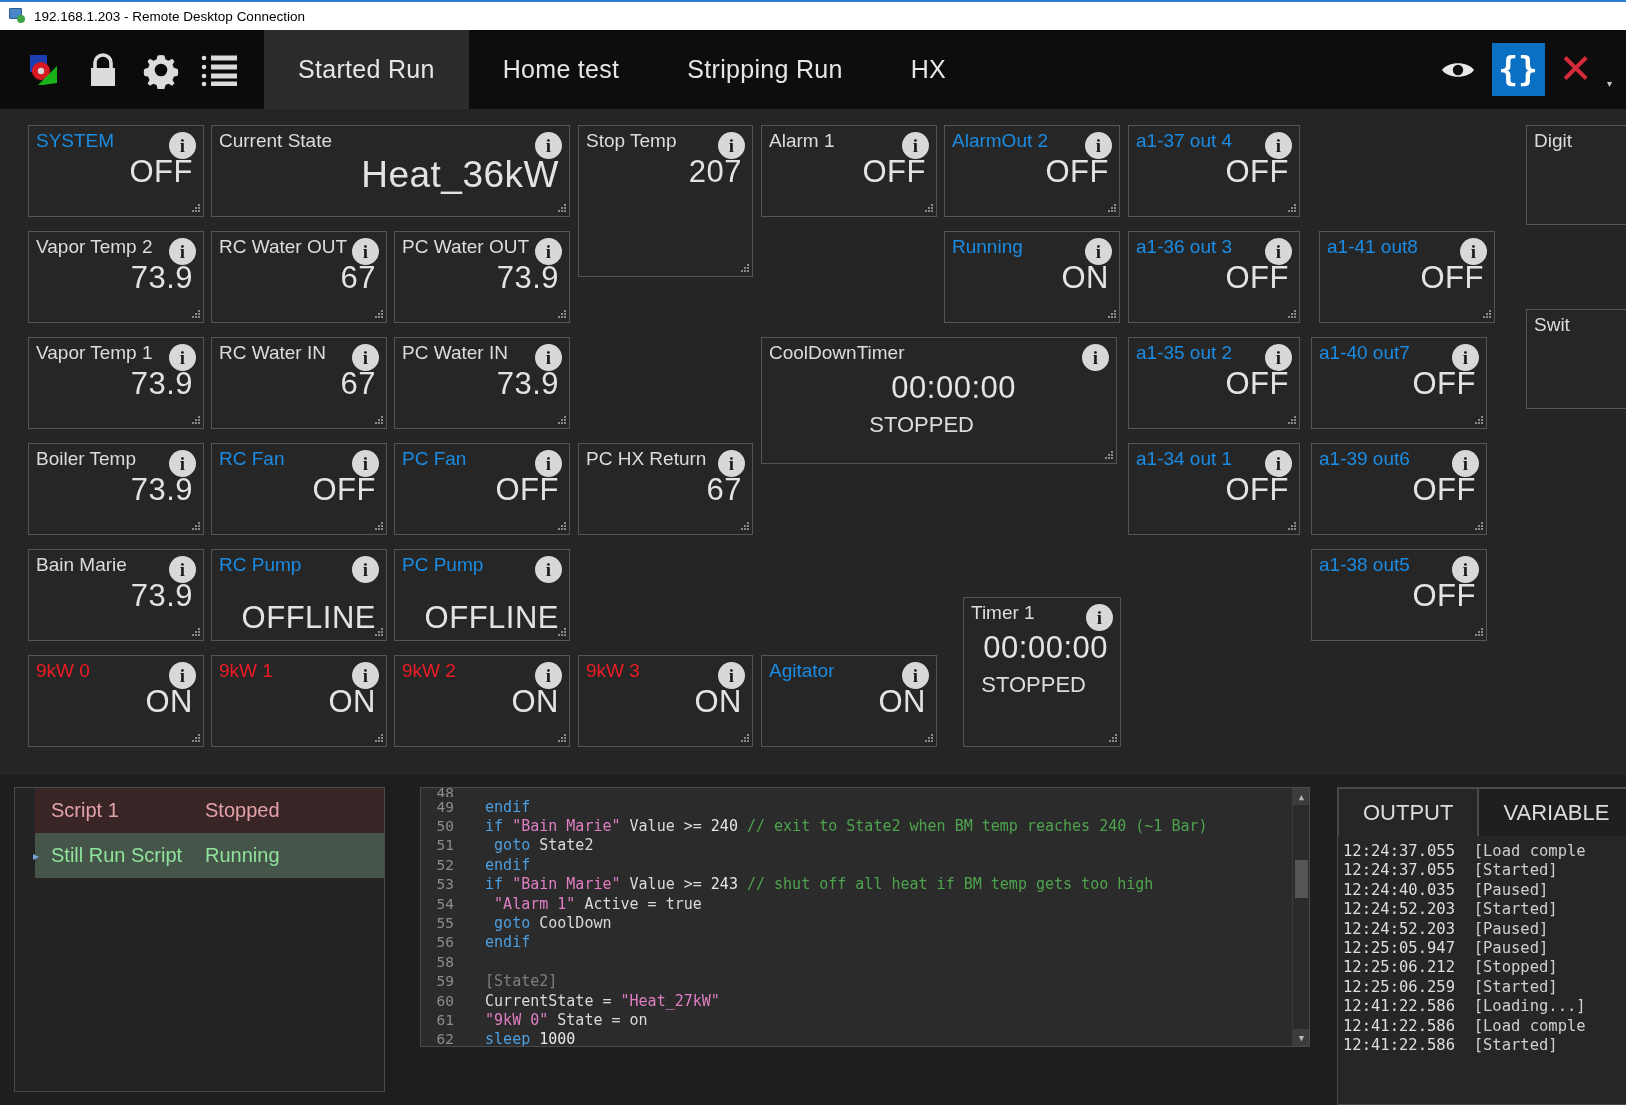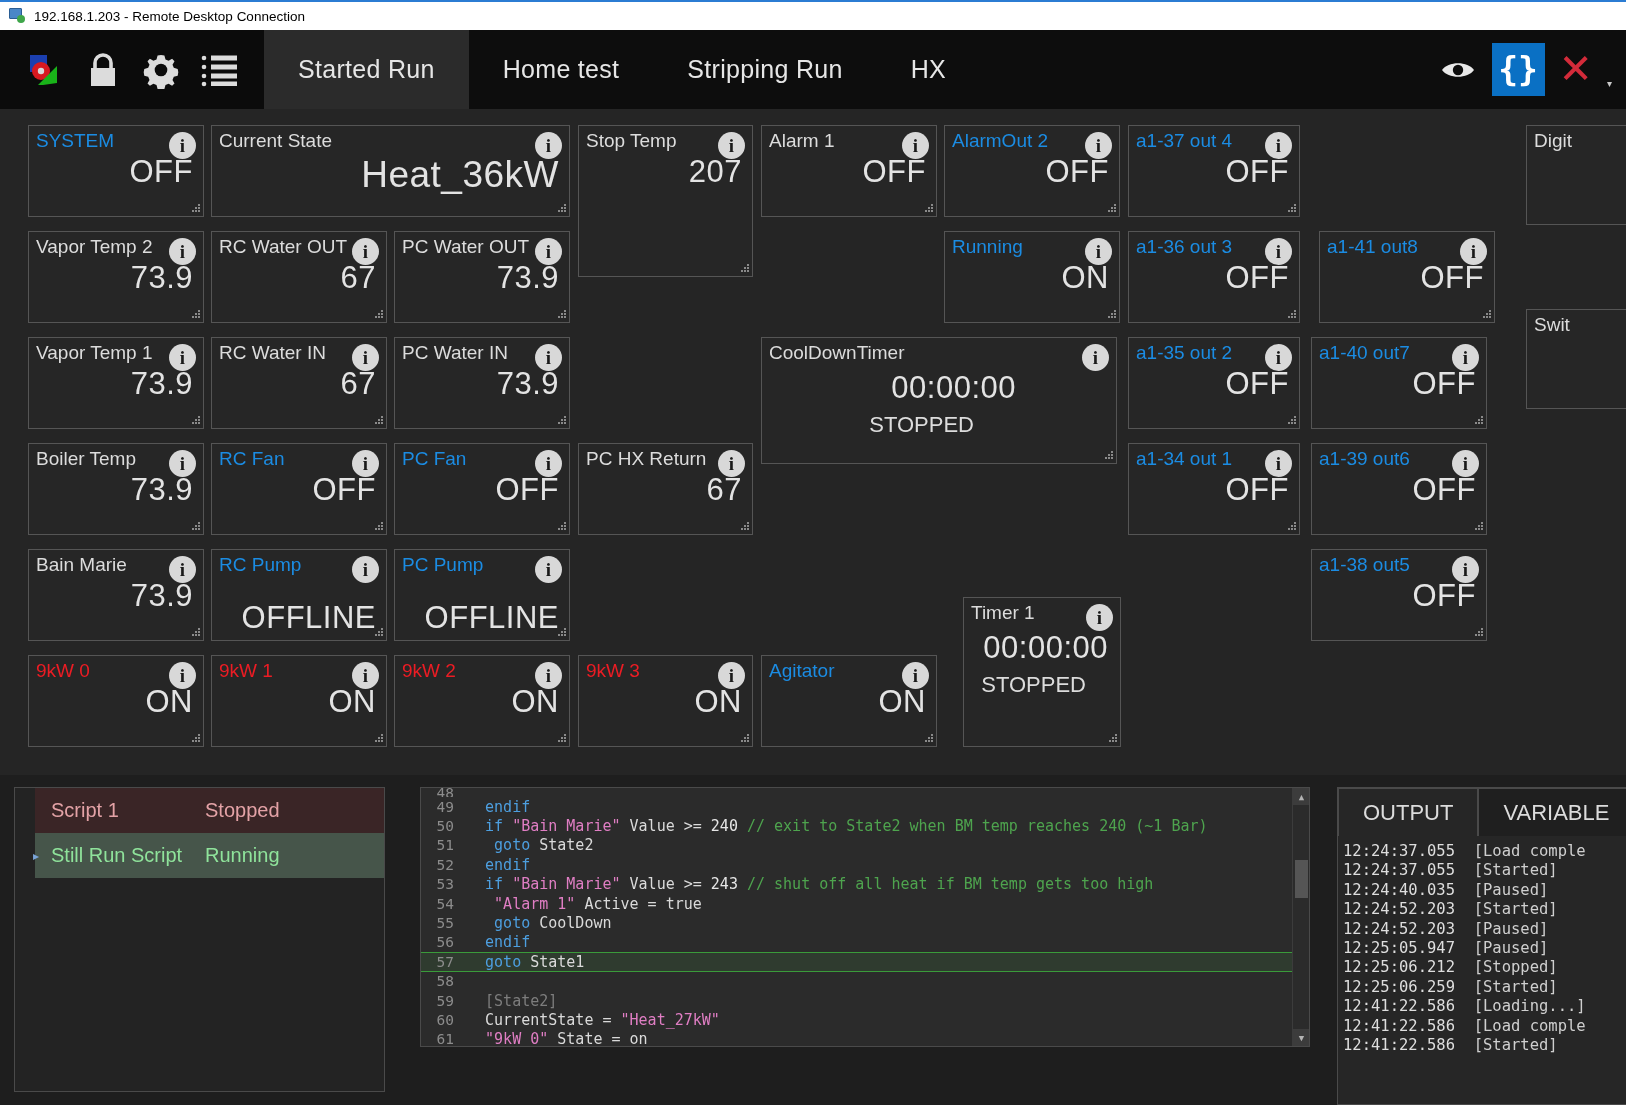--- a/index.html
+++ b/index.html
@@ -749,21 +749,20 @@
     <div id="code-body">
         <div class="code-line" style="height: 9px; overflow: hidden;"><span class="gutter-num">48</span><span class="code-text"></span></div>
         <div class="code-line"><span class="gutter-num">49</span><span class="code-text"><span class="k-pln">  </span><span class="k-kw">endif</span></span></div>
         <div class="code-line"><span class="gutter-num">50</span><span class="code-text"><span class="k-pln">  </span><span class="k-kw">if </span><span class="k-str">"Bain Marie"</span><span class="k-pln"> Value &gt;= </span><span class="k-num">240</span><span class="k-com"> // exit to State2 when BM temp reaches 240 (~1 Bar)</span></span></div>
         <div class="code-line"><span class="gutter-num">51</span><span class="code-text"><span class="k-pln">   </span><span class="k-kw">goto </span><span class="k-pln">State2</span></span></div>
         <div class="code-line"><span class="gutter-num">52</span><span class="code-text"><span class="k-pln">  </span><span class="k-kw">endif</span></span></div>
         <div class="code-line"><span class="gutter-num">53</span><span class="code-text"><span class="k-pln">  </span><span class="k-kw">if </span><span class="k-str">"Bain Marie"</span><span class="k-pln"> Value &gt;= </span><span class="k-num">243</span><span class="k-com"> // shut off all heat if BM temp gets too high</span></span></div>
         <div class="code-line"><span class="gutter-num">54</span><span class="code-text"><span class="k-pln">   </span><span class="k-str">"Alarm 1"</span><span class="k-pln"> Active = true</span></span></div>
         <div class="code-line"><span class="gutter-num">55</span><span class="code-text"><span class="k-pln">   </span><span class="k-kw">goto </span><span class="k-pln">CoolDown</span></span></div>
         <div class="code-line"><span class="gutter-num">56</span><span class="code-text"><span class="k-pln">  </span><span class="k-kw">endif</span></span></div>
-        <div class="code-line hl"><span class="gutter-num">57</span><span class="code-text"><span class="k-pln">  </span><span class="k-kw">goto </span><span class="k-pln">State1</span></span></div>
         <div class="code-line"><span class="gutter-num">58</span><span class="code-text"></span></div>
         <div class="code-line"><span class="gutter-num">59</span><span class="code-text"><span class="k-pln">  </span><span class="k-dim">[State2]</span></span></div>
         <div class="code-line"><span class="gutter-num">60</span><span class="code-text"><span class="k-pln">  CurrentState = </span><span class="k-str">"Heat_27kW"</span></span></div>
         <div class="code-line"><span class="gutter-num">61</span><span class="code-text"><span class="k-pln">  </span><span class="k-str">"9kW 0"</span><span class="k-pln"> State = on</span></span></div>
         <div class="code-line"><span class="gutter-num">62</span><span class="code-text"><span class="k-pln">  </span><span class="k-kw">sleep </span><span class="k-num">1000</span></span></div>
       </div>
     <div id="ed-scroll">
       <div class="sb-arrow" style="top:0">▲</div>
       <div id="sb-thumb"></div>
       <div class="sb-arrow" style="bottom:0">▼</div>

